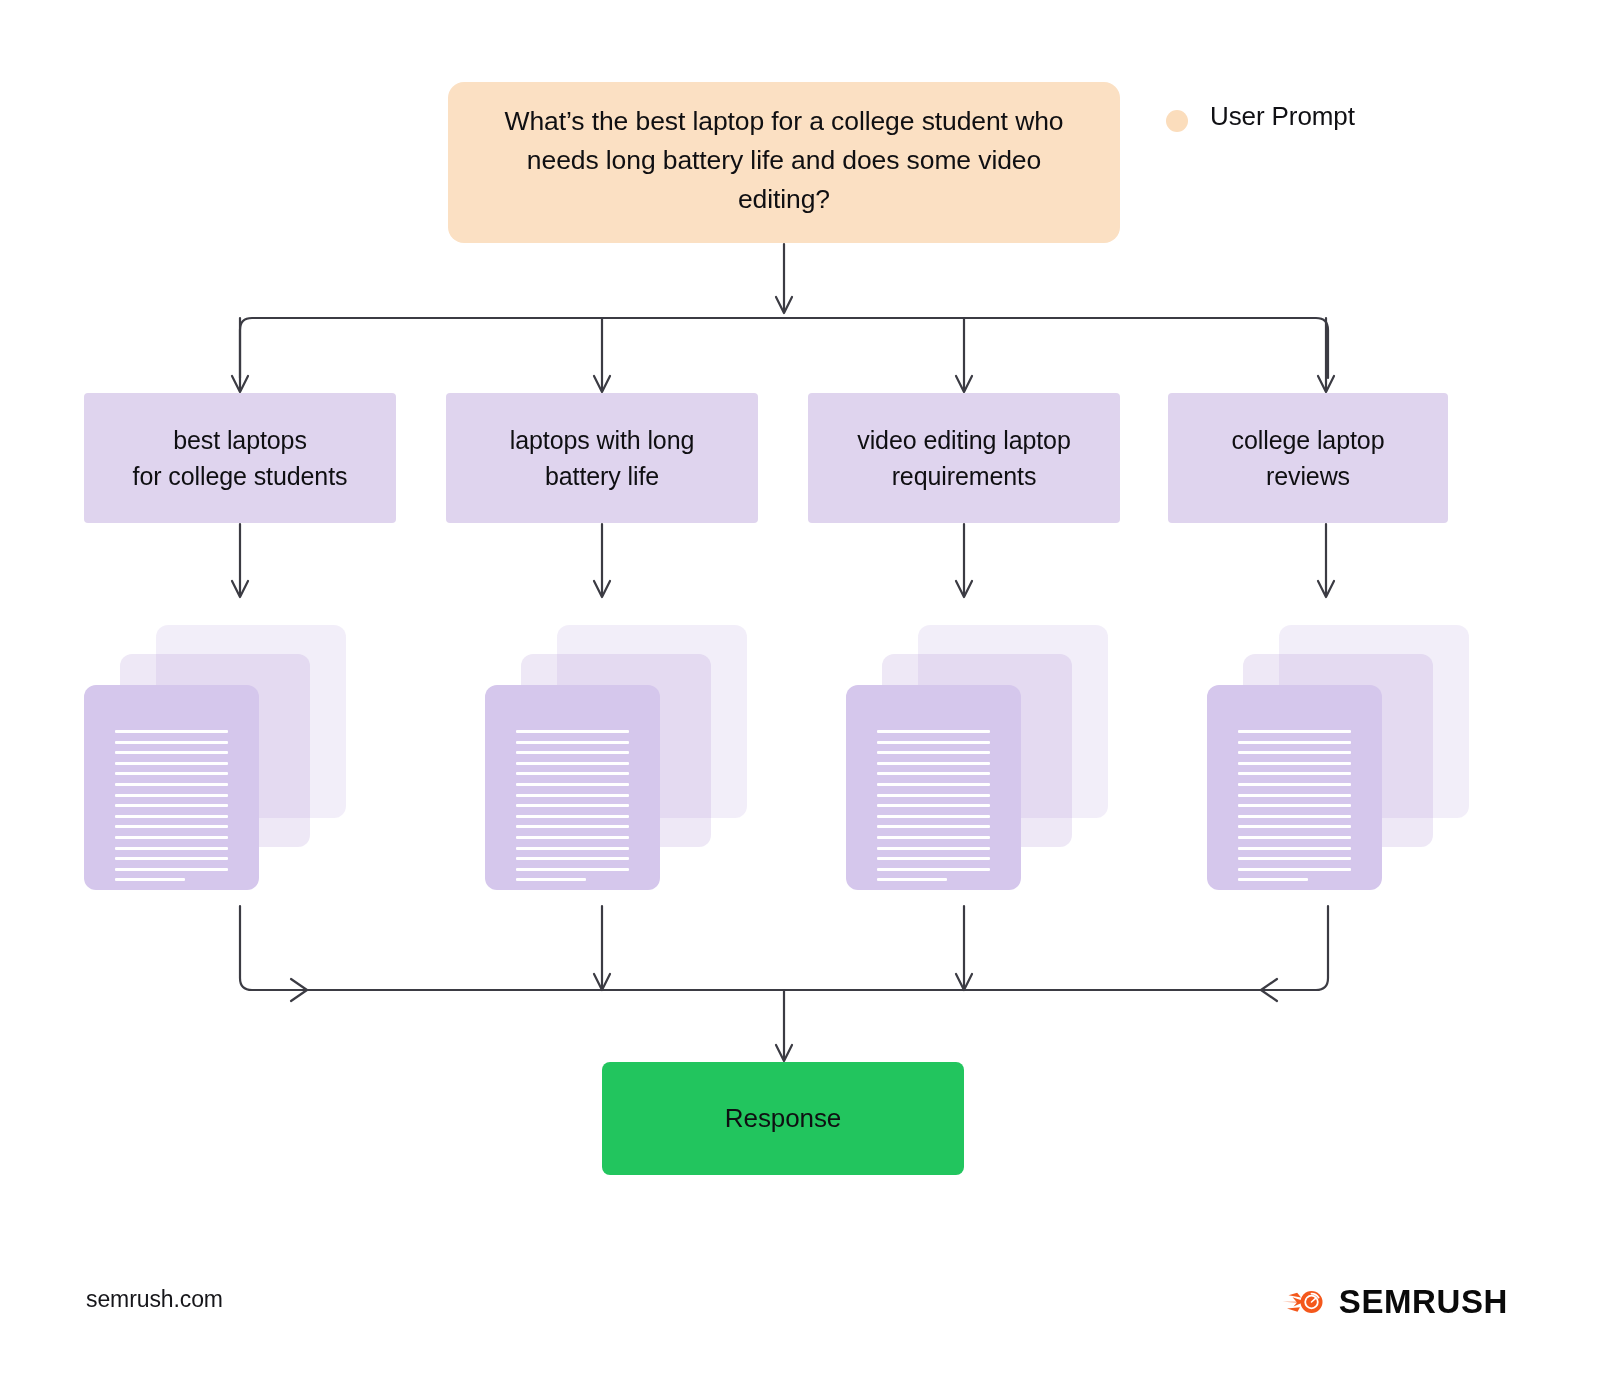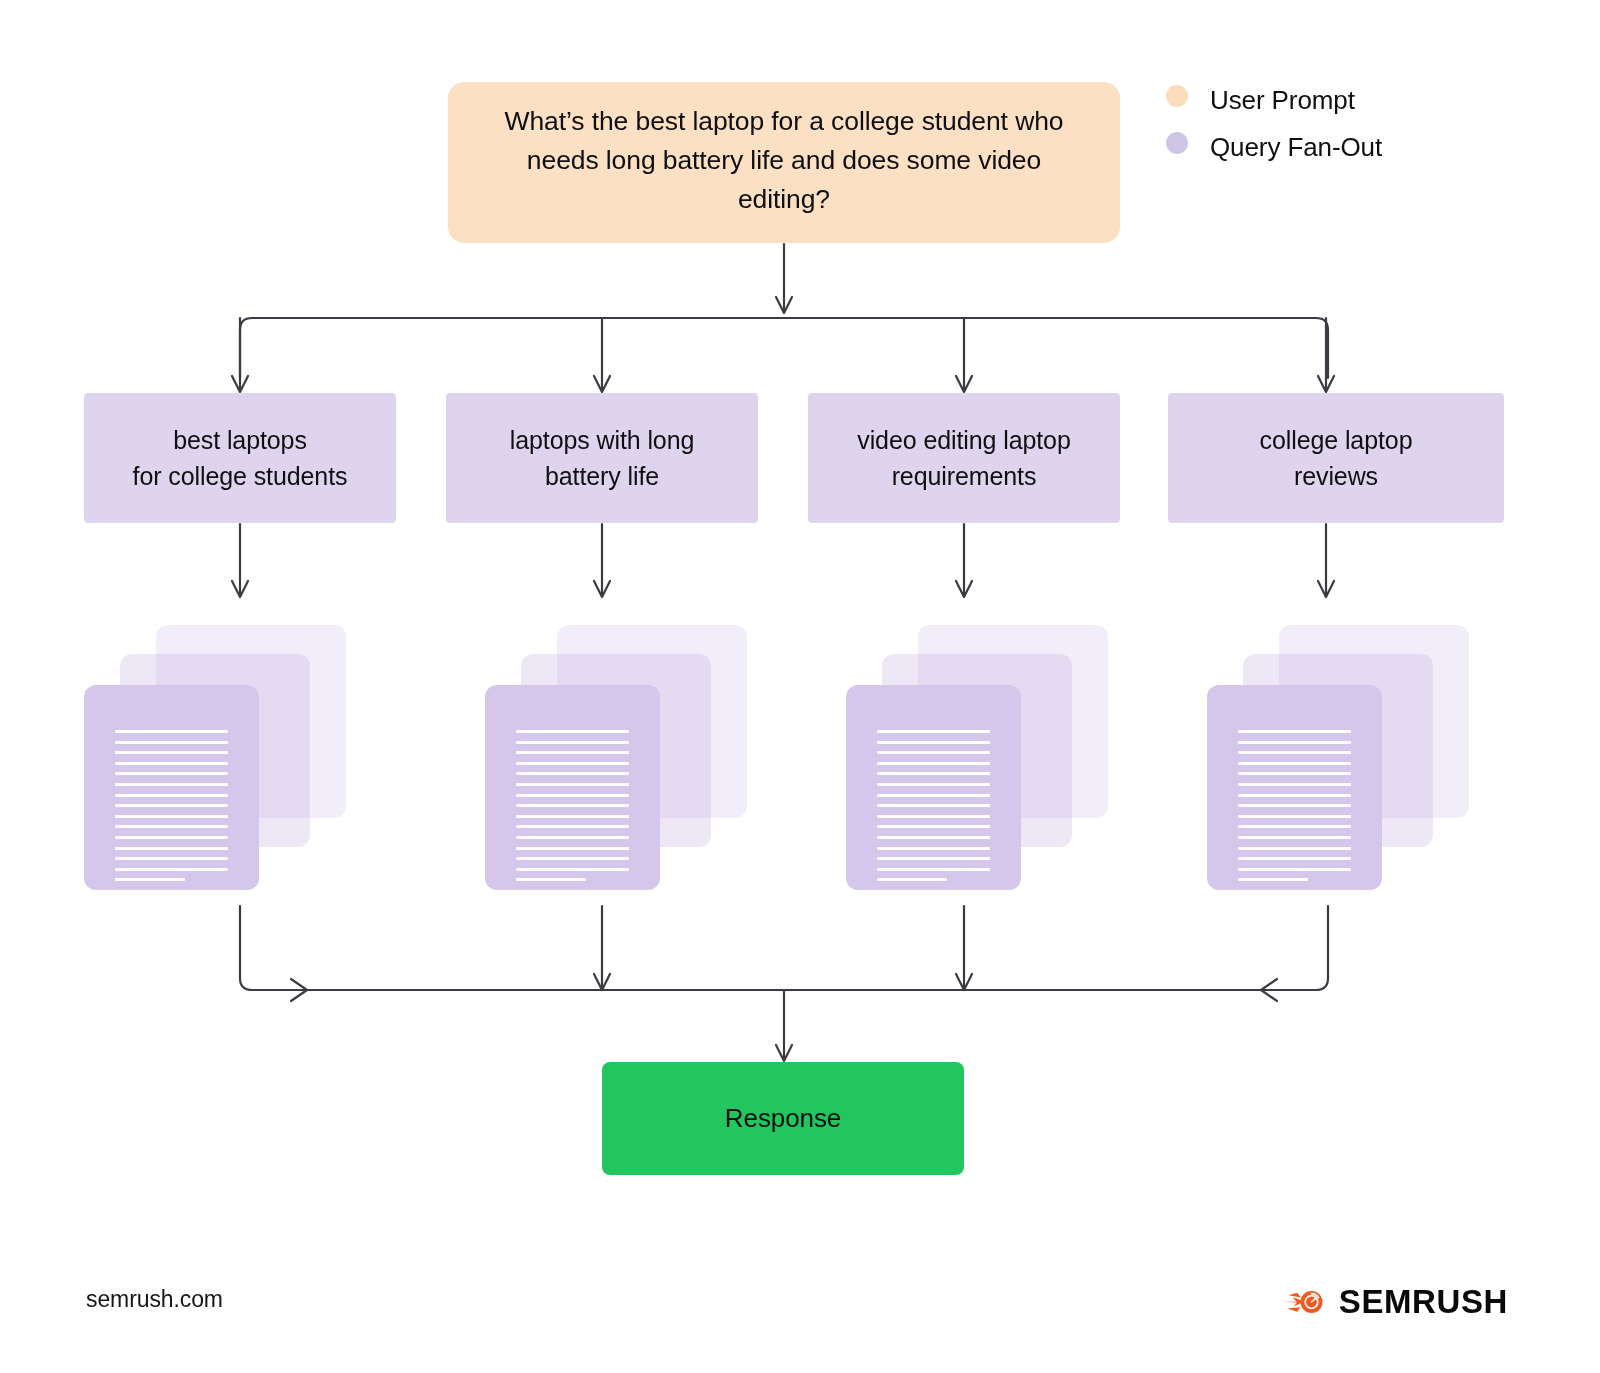--- a/index.html
+++ b/index.html
@@ -54,21 +54,21 @@
 
   
   .legend {
     position: absolute;
     left: 1166px;
     top: 85px;
     width: 300px;
   }
   .legend-row {
     display: flex;
-    align-items: flex-start;
+    align-items: flex-end;
     height: 47px;
   }
   .legend-dot {
     width: 22px;
     height: 22px;
     border-radius: 50%;
     flex: 0 0 auto;
   }
   .legend-dot.prompt { background: #FBDDBC; }
   .legend-dot.fanout { background: #CFC6E6; }
@@ -96,21 +96,21 @@
   .query-text {
     font-size: 25px;
     line-height: 1.45;
     color: #0f0f12;
     text-align: center;
     letter-spacing: -0.1px;
   }
   .qb0 { left: 84px;   width: 312px; }
   .qb1 { left: 446px;  width: 312px; }
   .qb2 { left: 808px;  width: 312px; }
-  .qb3 { left: 1168px; width: 336px; }
+  .qb3 { left: 1168px; width: 280px; }
 
   
   .doc-stack {
     position: absolute;
     top: 625px;
     width: 272px;
     height: 265px;
   }
   .ds0 { left: 84px; }
   .ds1 { left: 485px; }
@@ -261,24 +261,20 @@
   </svg>
 
   <div class="prompt-box">
     <div class="prompt-text">What’s the best laptop for a college student who needs long battery life and does some video editing?</div>
   </div>
 
   <div class="legend">
     <div class="legend-row">
       <span class="legend-dot prompt"></span>
       <span class="legend-label">User Prompt</span>
-    </div>
-    <div class="legend-row">
-      <span class="legend-dot fanout"></span>
-      <span class="legend-label">Query Fan-Out</span>
     </div>
   </div>
 
   <div class="query-box qb0">
     <div class="query-text">
       <span>best laptops</span><br>
       <span>for college students</span>
     </div>
   </div>
   <div class="query-box qb1">

